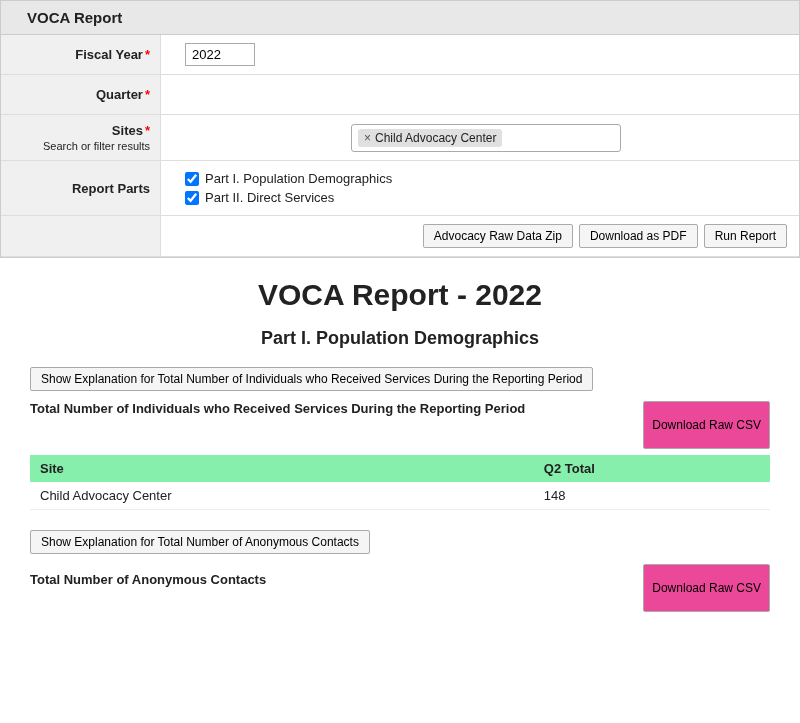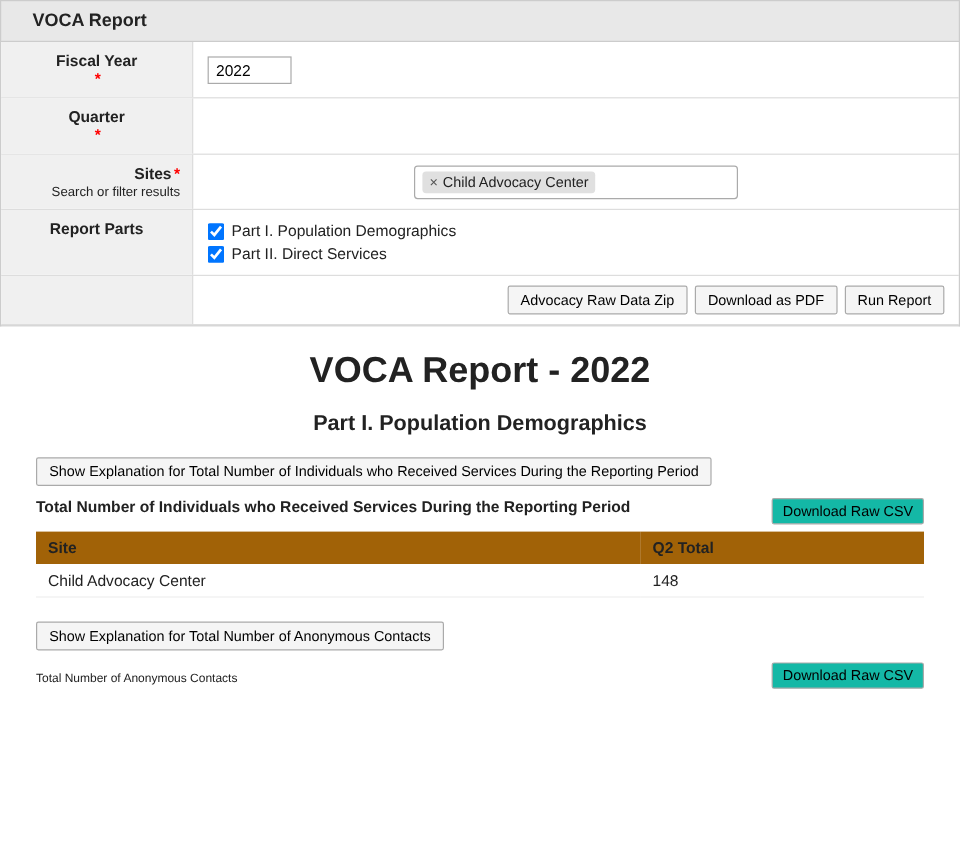--- a/index.html
+++ b/index.html
@@ -33,34 +33,35 @@
     }
     .form-label {
       background: #f0f0f0;
       width: 160px;
       min-width: 160px;
       padding: 8px 10px;
       text-align: right;
       font-weight: bold;
       display: flex;
       align-items: center;
+      justify-content: flex-end;
       flex-wrap: wrap;
       border-right: 1px solid #ddd;
-      flex-direction: column;
     }
     .required-star {
       color: red;
       margin-left: 2px;
     }
     .form-content {
       flex: 1;
       padding: 8px 12px;
       display: flex;
       flex-direction: column;
       justify-content: center;
+      margin-left: 12px;
     }
 
     
     .fiscal-year-input {
       border: 1px solid #aaa;
       padding: 3px 6px;
       width: 70px;
       font-size: 13px;
     }
 
@@ -167,54 +168,54 @@
       align-items: flex-start;
       margin-bottom: 6px;
     }
     .table-section-label {
       font-weight: bold;
       font-size: 13px;
       flex: 1;
     }
     .download-csv-btn {
       border: 1px solid #aaa;
-      background: #14b8a6;
-      padding: 3px 8px;
+      background: #ec4899;
+      padding: 16px 8px;
       font-size: 12px;
       cursor: pointer;
       border-radius: 2px;
       white-space: nowrap;
     }
 
     .data-table {
       width: 100%;
       border-collapse: collapse;
     }
     .data-table thead tr {
-      background: #a16207;
+      background: #86efac;
     }
     .data-table th {
       padding: 6px 10px;
       text-align: left;
       font-weight: bold;
       border: none;
       font-size: 13px;
     }
     .data-table td {
       padding: 6px 10px;
       border-bottom: 1px solid #eee;
       font-size: 13px;
     }
 
     .anonymous-section {
       margin-top: 10px;
     }
     .anonymous-label {
-      font-weight: normal;
-      font-size: 10px;
+      font-weight: bold;
+      font-size: 13px;
       margin-top: 8px;
     }
   </style>
 </head>
 <body>
 
 <div class="page-header">
   <span>VOCA Report</span>
 </div>
 

